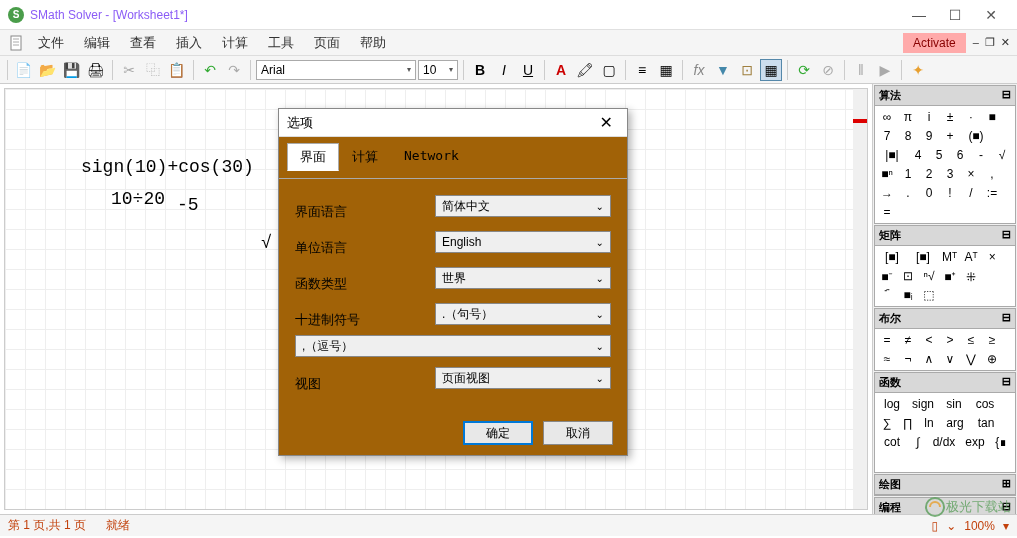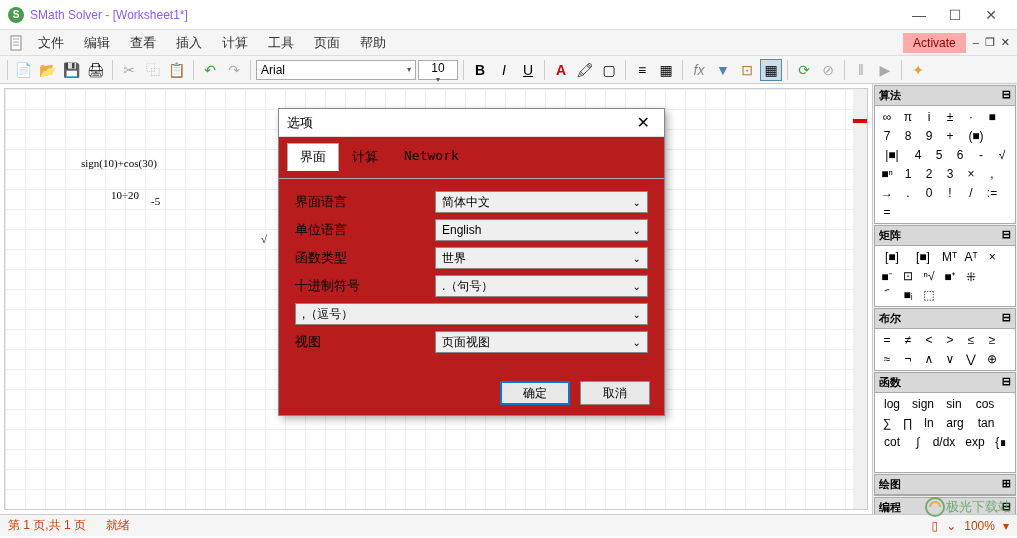--- a/index.html
+++ b/index.html
@@ -12,43 +12,43 @@
 .menubar { height: 26px; background: #f5f5f5; display: flex; align-items: center; padding: 0 4px; border-bottom: 1px solid #ddd; }
 .menu-item { padding: 4px 10px; color: #333; font-size: 13px; }
 .doc-icon { width: 16px; height: 16px; margin: 0 4px; }
 .activate-btn { margin-left: auto; background: #faa; padding: 3px 10px; color: #800; font-size: 12px; }
 .mini-btns { display: flex; margin-left: 4px; }
 .mini-btn { padding: 0 3px; font-size: 11px; color: #333; }
 .toolbar { height: 28px; background: #f5f5f5; display: flex; align-items: center; padding: 0 4px; border-bottom: 1px solid #ccc; gap: 2px; }
 .tb-sep { width: 1px; height: 20px; background: #ccc; margin: 0 3px; }
 .tb-btn { width: 22px; height: 22px; display: flex; align-items: center; justify-content: center; font-size: 14px; }
 .font-select { width: 160px; height: 20px; border: 1px solid #aaa; background: #fff; padding: 0 4px; font-size: 12px; display: flex; align-items: center; justify-content: space-between; }
-.size-select { width: 40px; height: 20px; border: 1px solid #aaa; background: #fff; padding: 0 4px; font-size: 12px; display: flex; align-items: center; justify-content: space-between; flex-direction: column; }
+.size-select { width: 40px; height: 20px; border: 1px solid #aaa; background: #fff; padding: 0 4px; font-size: 12px; display: flex; align-items: center; justify-content: space-between; }
 .dd-arrow { font-size: 8px; color: #555; }
 .content { display: flex; height: calc(100% - 108px); }
 .worksheet { flex: 1; background: #fff; position: relative; border: 1px solid #ccc; margin: 4px; background-image: linear-gradient(#eee 1px, transparent 1px), linear-gradient(90deg, #eee 1px, transparent 1px); background-size: 20px 20px; }
-.formula { position: absolute; font-family: Liberation Serif, serif; font-size: 11px; color: #000; }
+.formula { position: absolute; font-family: Liberation Mono, monospace; font-size: 18px; color: #000; }
 .side-panel { width: 145px; background: #f0f0f0; border-left: 1px solid #ccc; overflow-y: auto; font-size: 11px; }
 .panel-section { border: 1px solid #aaa; margin: 1px; }
 .panel-header { background: #d8d8d8; padding: 2px 4px; font-weight: bold; font-size: 11px; display: flex; justify-content: space-between; border-bottom: 1px solid #aaa; }
 .panel-body { background: #fff; padding: 2px; display: flex; flex-wrap: wrap; gap: 1px; }
 .panel-btn { min-width: 20px; height: 18px; display: flex; align-items: center; justify-content: center; font-size: 12px; padding: 0 3px; }
 .panel-btn.wide { min-width: 30px; }
 .statusbar { height: 22px; background: #f5f5f5; border-top: 1px solid #ccc; display: flex; align-items: center; padding: 0 8px; font-size: 12px; color: #c2410c; gap: 20px; }
 .status-right { margin-left: auto; display: flex; gap: 8px; align-items: center; }
 .dialog-overlay { position: absolute; top: 0; left: 0; right: 0; bottom: 0; display: flex; align-items: flex-start; justify-content: center; pointer-events: none; }
-.dialog { position: absolute; top: 108px; left: 278px; width: 387px; background: #b91c1c; border: 1px solid #888; box-shadow: 3px 3px 8px rgba(0,0,0,0.3); pointer-events: auto; }
+.dialog { position: absolute; top: 108px; left: 278px; width: 350px; background: #a16207; border: 1px solid #888; box-shadow: 3px 3px 8px rgba(0,0,0,0.3); pointer-events: auto; }
 .dialog-title { height: 28px; background: #fff; border-bottom: 1px solid #ddd; display: flex; align-items: center; padding: 0 8px; font-size: 13px; }
 .dialog-close { margin-left: auto; font-size: 16px; padding: 0 6px; }
 .dialog-tabs { display: flex; padding: 6px 8px 8px; gap: 0; font-family: "SimSun", monospace; font-size: 13px; }
 .dtab { padding: 4px 12px; border: 1px solid transparent; }
 .dtab.active { border: 1px solid #aaa; border-bottom: 1px solid #fff; background: #fff; }
 .dialog-body { padding: 12px 16px; border-top: 1px solid #aaa; margin-top: -1px; }
 .form-row { display: flex; align-items: center; margin-bottom: 6px; }
-.form-label { width: 140px; font-size: 13px; }
+.form-label { width: 140px; font-size: 13px; margin-top: 12px; }
 .form-select { flex: 1; height: 22px; border: 1px solid #888; background: #efefef; padding: 0 6px; display: flex; align-items: center; justify-content: space-between; font-size: 12px; }
 .dialog-buttons { display: flex; justify-content: flex-end; gap: 10px; padding: 10px 14px; }
 .dbtn { width: 70px; height: 24px; border: 1px solid #888; background: #e8e8e8; font-size: 12px; display: flex; align-items: center; justify-content: center; }
 .dbtn.primary { border: 2px solid #0078d7; }
 .watermark { position: absolute; right: 6px; bottom: 20px; color: #5a9e5a; font-size: 13px; opacity: 0.8; display: flex; align-items: center; }
 .scroll-track { position: absolute; right: 0; top: 0; bottom: 0; width: 14px; background: #f0f0f0; }
 .red-marker { position: absolute; right: 0; top: 30px; width: 14px; height: 4px; background: #d00; }
 </style>
 </head>
 <body>

